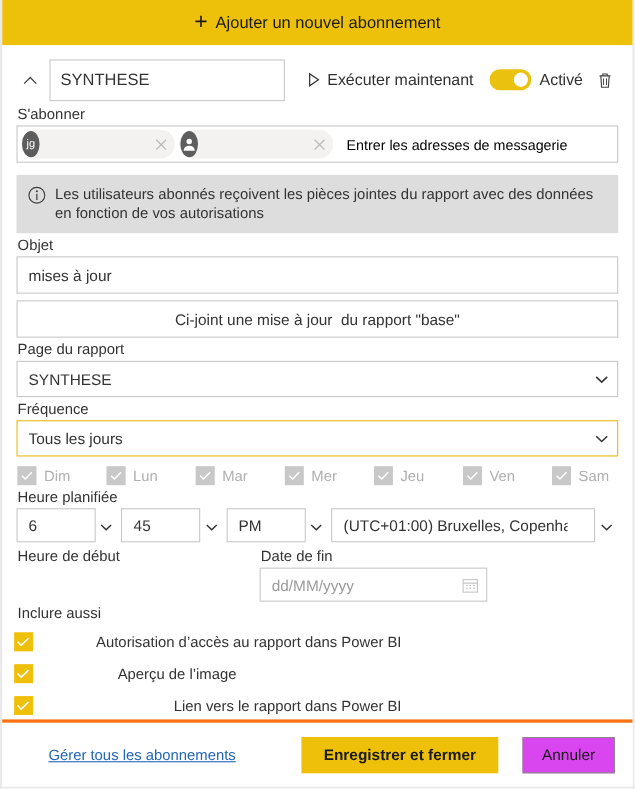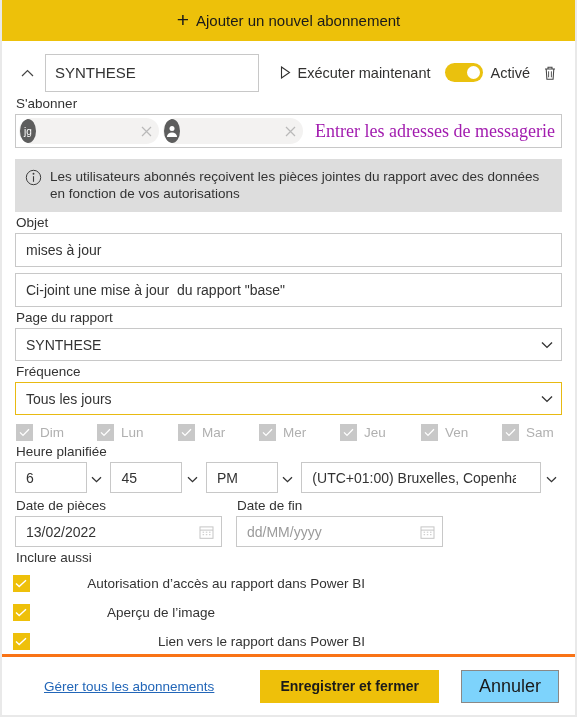--- a/index.html
+++ b/index.html
@@ -166,27 +166,26 @@
     overflow: hidden;
   }
   .chip .chip-x {
     width: 26px; height: 26px;
     display: flex; align-items: center; justify-content: center;
     color: #b9b9b9;
     cursor: pointer;
     flex: none;
   }
   .subs-placeholder {
-    font-size: 18px;
-    color: #a21caf;
+    font-size: 13px;
+    color: #000000;
     padding-left: 8px;
     flex: 1 1 auto;
     white-space: nowrap;
     overflow: hidden;
-    font-family: Liberation Serif, serif;
   }
 
   
   .info-bar {
     margin-top: 11px;
     background: #dddddd;
     display: flex;
     padding: 9px 10px 10px 10px;
   }
   .info-bar .i-icon {
@@ -207,21 +206,21 @@
     width: 100%;
     height: 34px;
     border: 1px solid #c8c8c8;
     background: #fff;
     padding: 0 10px;
     font-size: 14px;
     color: #333;
     font-family: "Liberation Sans", sans-serif;
     outline: none;
   }
-  .txt-input.body-line { margin-top: 6px; }
+  .txt-input.body-line { margin-top: 6px; text-align: center; }
 
   
   .sel-wrap { position: relative; width: 100%; }
   .sel {
     width: 100%;
     height: 33px;
     border: 1px solid #c8c8c8;
     background: #fff;
     padding: 0 26px 0 10px;
     font-size: 14px;
@@ -371,25 +370,25 @@
     border: none;
     height: 33px;
     padding: 0 20px;
     font-size: 14px;
     color: #1a1a1a;
     font-weight: bold;
     font-family: "Liberation Sans", sans-serif;
     cursor: pointer;
   }
   .btn-secondary {
-    background: #7dd3fc;
+    background: #d946ef;
     border: 1px solid #8a8886;
     height: 33px;
     padding: 0 17px;
-    font-size: 18px;
+    font-size: 14px;
     color: #1a1a1a;
     font-family: "Liberation Sans", sans-serif;
     cursor: pointer;
   }
 </style>
 </head>
 <body>
 
 <div id="app">
 
@@ -603,31 +602,21 @@
           <svg width="11" height="7" viewBox="0 0 11 7">
               <path d="M1 1.3 L5.5 5.7 L10 1.3" stroke="#333" stroke-width="1.3" fill="none"></path>
             </svg>
         </span>
       </div>
     </div>
 
     
     <div class="date-row">
       <div class="date-col">
-        <div class="fld-label">Date de pièces</div>
-        <div class="date-field">
-          <span class="dval">13/02/2022</span>
-          <span class="cal-ico">
-            <svg width="15" height="15" viewBox="0 0 15 15">
-              <rect x="1" y="2.4" width="13" height="11.4" stroke="#c5c5c5" stroke-width="1" fill="none"></rect>
-              <path d="M1 5.6 h13" stroke="#c5c5c5" stroke-width="1"></path>
-              <path d="M3.6 7.7 h1.5 M6.8 7.7 h1.5 M10 7.7 h1.5 M3.6 10.2 h1.5 M6.8 10.2 h1.5 M10 10.2 h1.5" stroke="#c5c5c5" stroke-width="1"></path>
-            </svg>
-          </span>
-        </div>
+        <div class="fld-label">Heure de début</div>
       </div>
       <div class="date-col">
         <div class="fld-label">Date de fin</div>
         <div class="date-field">
           <span class="dval ph">dd/MM/yyyy</span>
           <span class="cal-ico">
             <svg width="15" height="15" viewBox="0 0 15 15">
               <rect x="1" y="2.4" width="13" height="11.4" stroke="#c5c5c5" stroke-width="1" fill="none"></rect>
               <path d="M1 5.6 h13" stroke="#c5c5c5" stroke-width="1"></path>
               <path d="M3.6 7.7 h1.5 M6.8 7.7 h1.5 M10 7.7 h1.5 M3.6 10.2 h1.5 M6.8 10.2 h1.5 M10 10.2 h1.5" stroke="#c5c5c5" stroke-width="1"></path>

